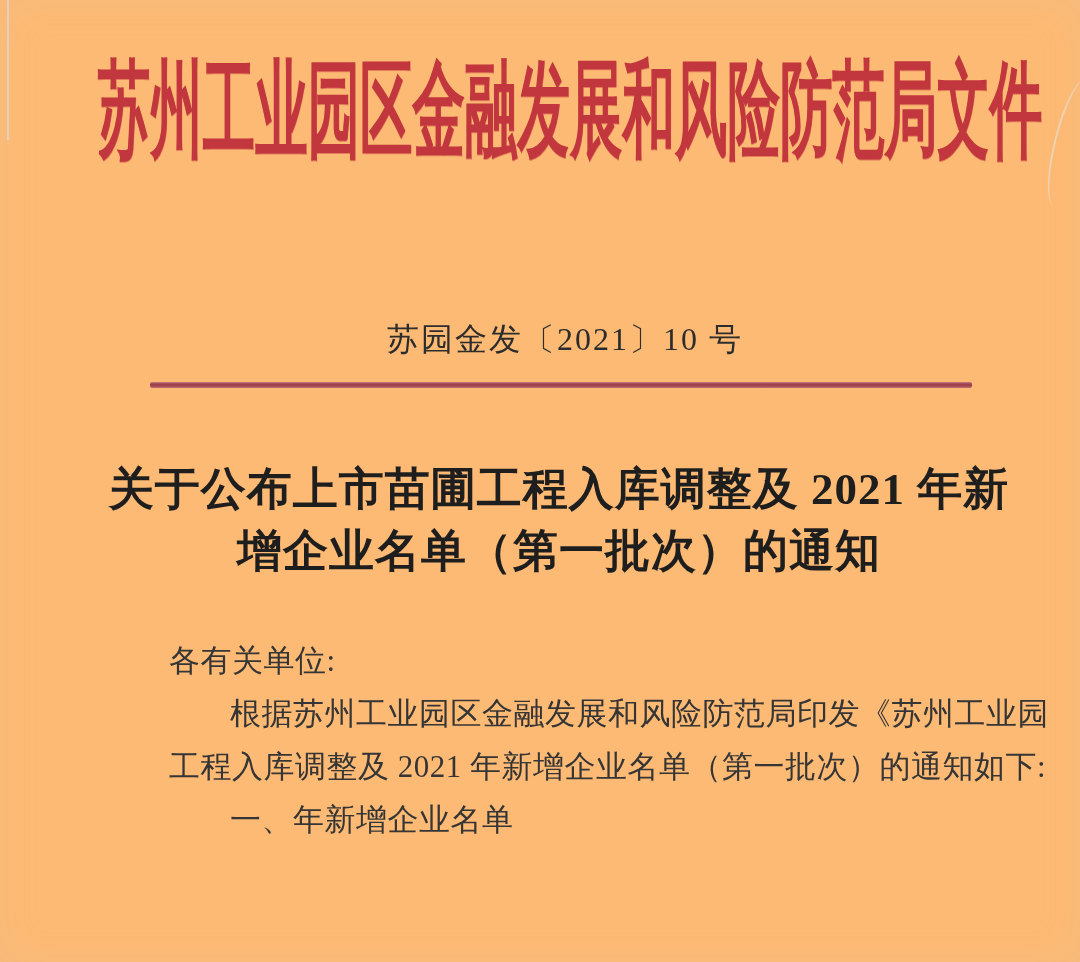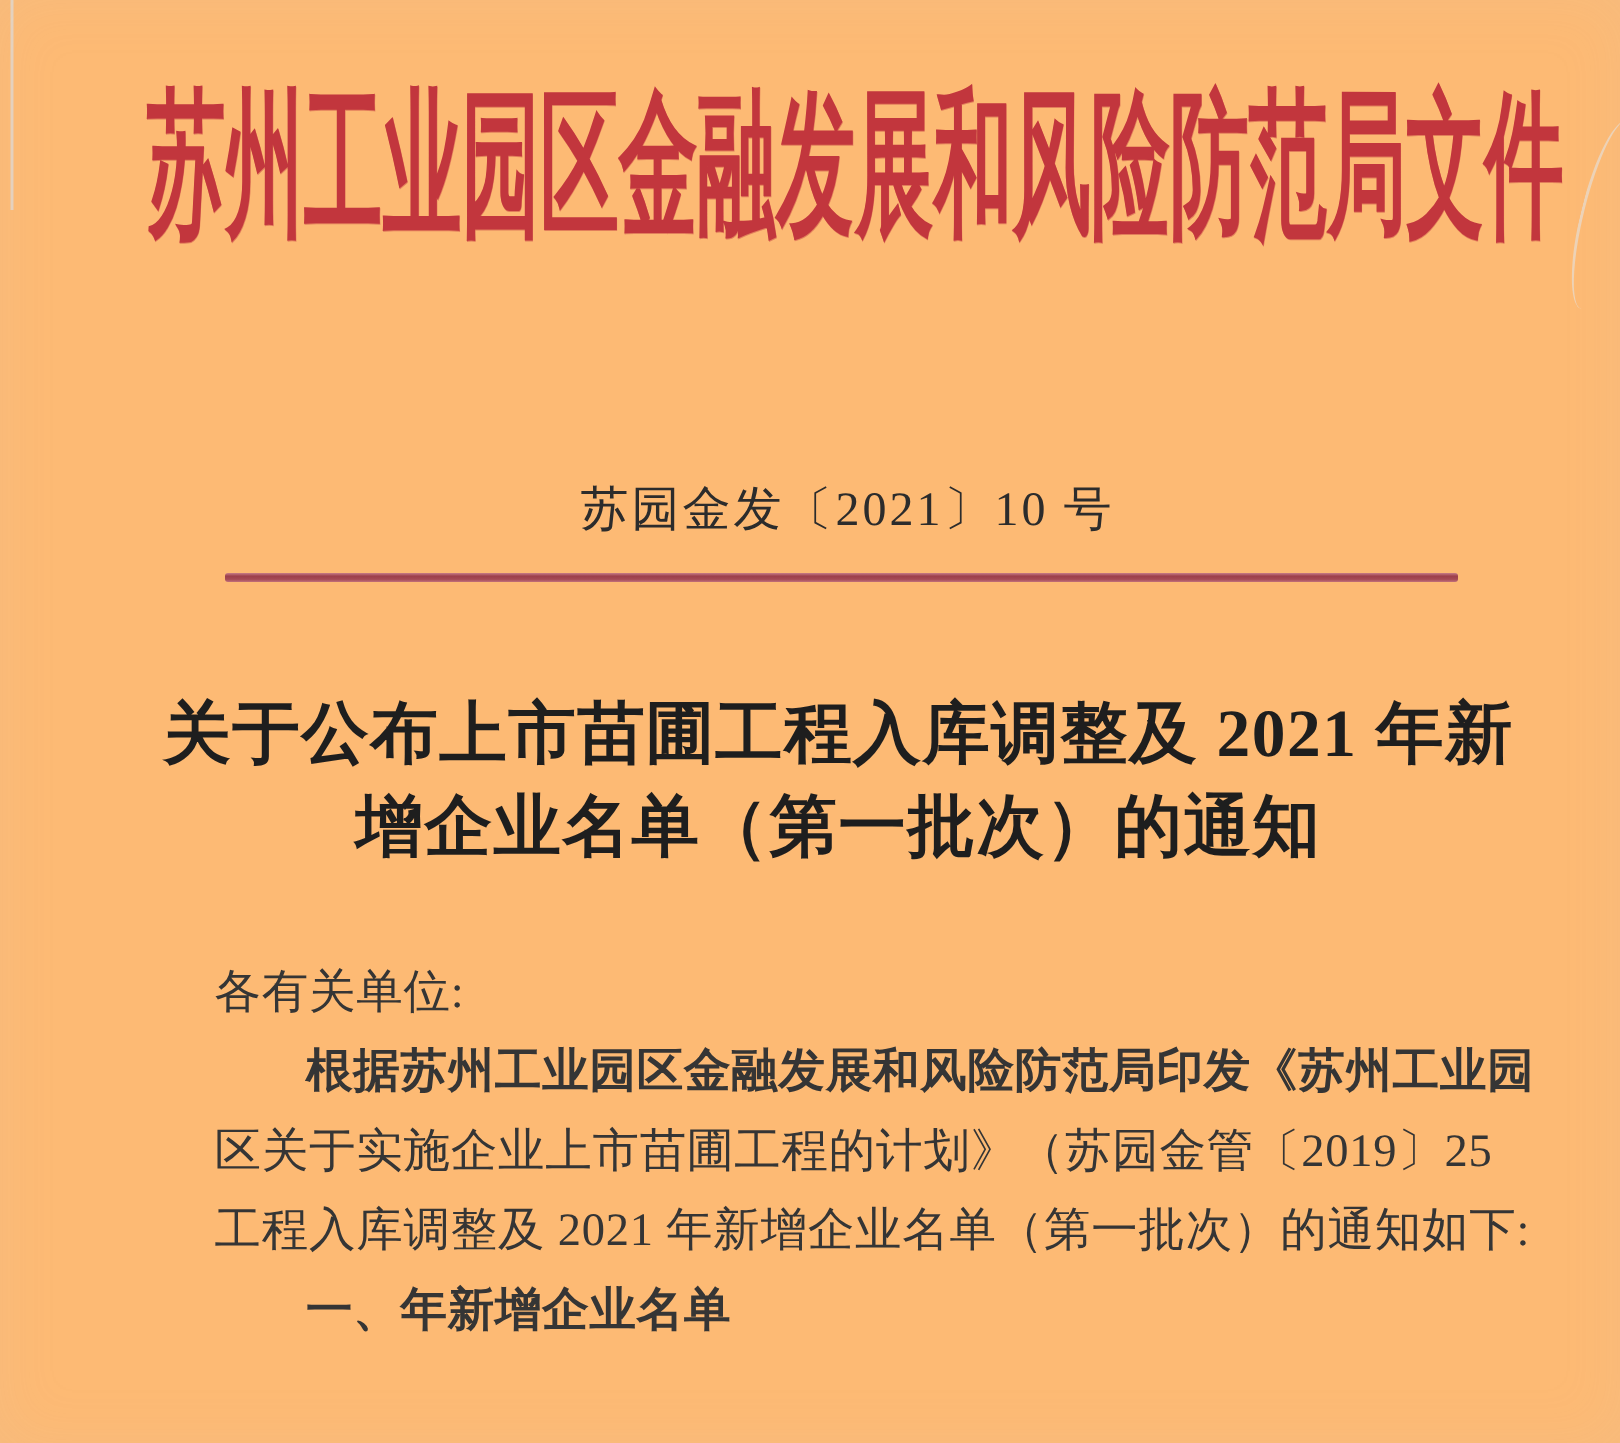--- a/index.html
+++ b/index.html
@@ -107,24 +107,24 @@
     top: 634px;
     left: 143px;
     width: 832px;
     font-size: 31px;
     line-height: 53px;
     color: #353535;
     letter-spacing: 0.5px;
   }
   .body-line {
     white-space: nowrap;
+    margin-left: 26px;
   }
   .body-line.indent {
     text-indent: 61px;
-    font-weight: bold;
   }
 </style>
 </head>
 <body>
 
 <div class="page">
 
   <div class="edge-line-left"></div>
   <div class="edge-smudge-right"></div>
 
@@ -137,18 +137,17 @@
   <div class="red-rule"></div>
 
   <div class="doc-title">
     <div class="title-line">关于公布上市苗圃工程入库调整及 2021 年新</div>
     <div class="title-line">增企业名单（第一批次）的通知</div>
   </div>
 
   <div class="body-block">
     <div class="body-line">各有关单位:</div>
     <div class="body-line indent">根据苏州工业园区金融发展和风险防范局印发《苏州工业园</div>
-    <div class="body-line">区关于实施企业上市苗圃工程的计划》（苏园金管〔2019〕25</div>
     <div class="body-line">工程入库调整及 2021 年新增企业名单（第一批次）的通知如下:</div>
     <div class="body-line indent">一、年新增企业名单</div>
   </div>
 
 </div>
 
 </body></html>

